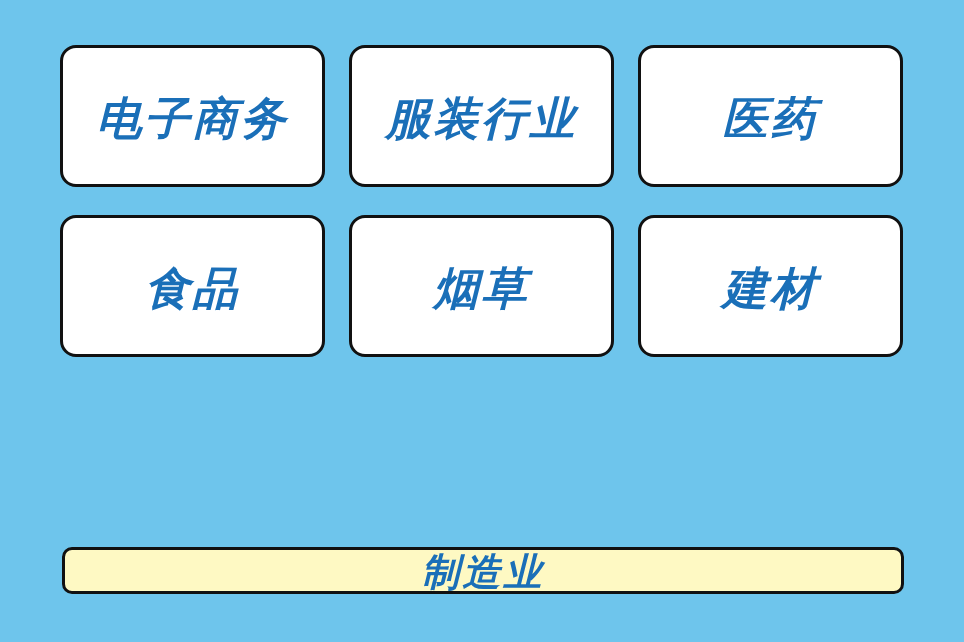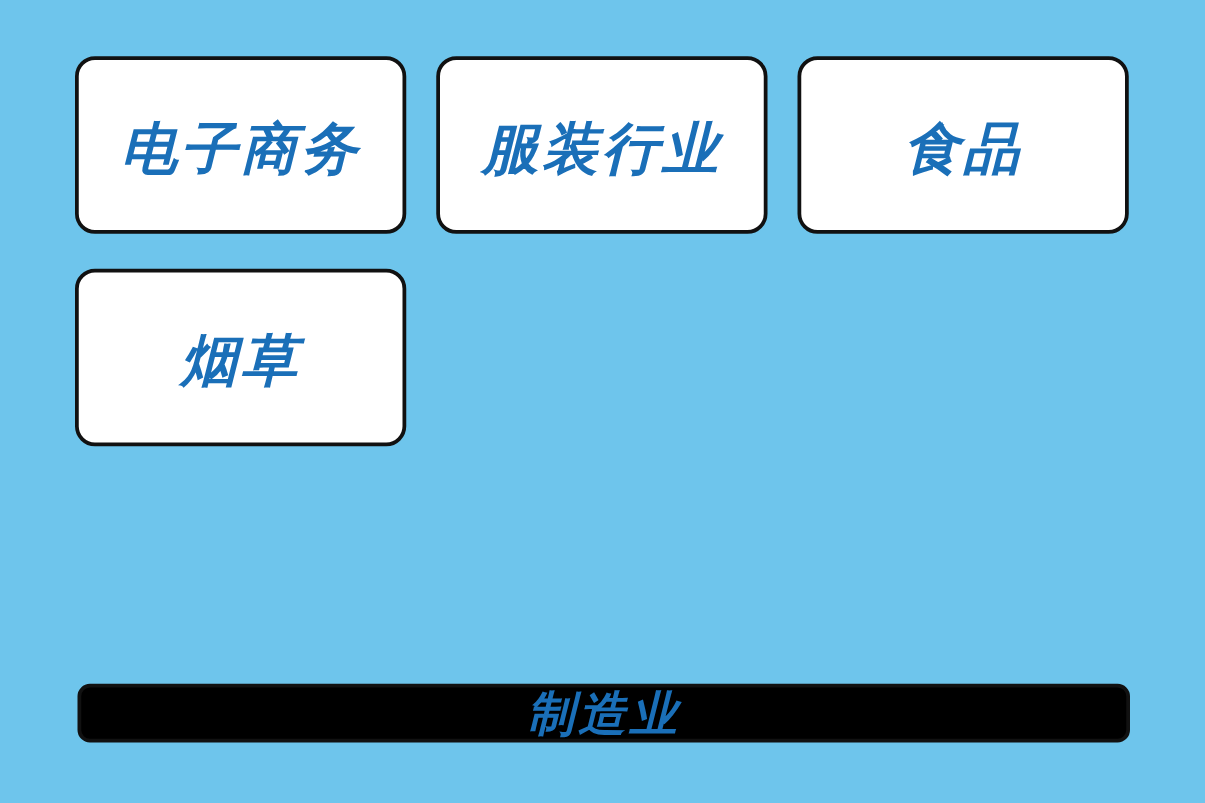--- a/index.html
+++ b/index.html
@@ -48,21 +48,21 @@
     line-height: 1;
     padding-top: 4px;
   }
 
   .bottom-bar {
     position: absolute;
     left: 62px;
     top: 547px;
     width: 842px;
     height: 47px;
-    background: #000000;
+    background: #fef9c3;
     border: 3px solid #111111;
     border-radius: 10px;
     display: flex;
     align-items: center;
     justify-content: center;
   }
 
   .bottom-bar .card-label {
     font-size: 38px;
     padding-top: 2px;
@@ -77,31 +77,37 @@
 
     <div class="card">
       <span class="card-label">电子商务</span>
     </div>
 
     <div class="card">
       <span class="card-label">服装行业</span>
     </div>
 
 
+    <div class="card">
+      <span class="card-label">医药</span>
+    </div>
 
     <div class="card">
       <span class="card-label">食品</span>
     </div>
 
     <div class="card">
       <span class="card-label">烟草</span>
     </div>
 
 
 
+    <div class="card">
+      <span class="card-label">建材</span>
+    </div>
 
   </div>
 
   <div class="bottom-bar">
     <span class="card-label">制造业</span>
   </div>
 
 </div>
 
 </body></html>

